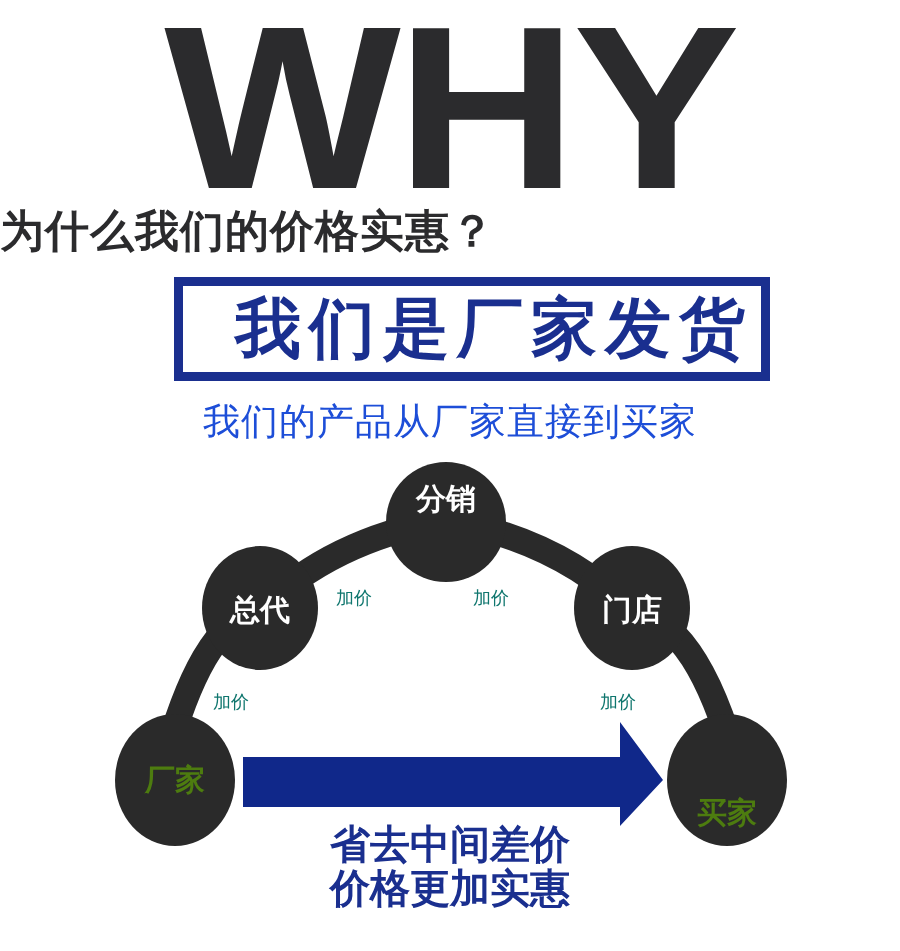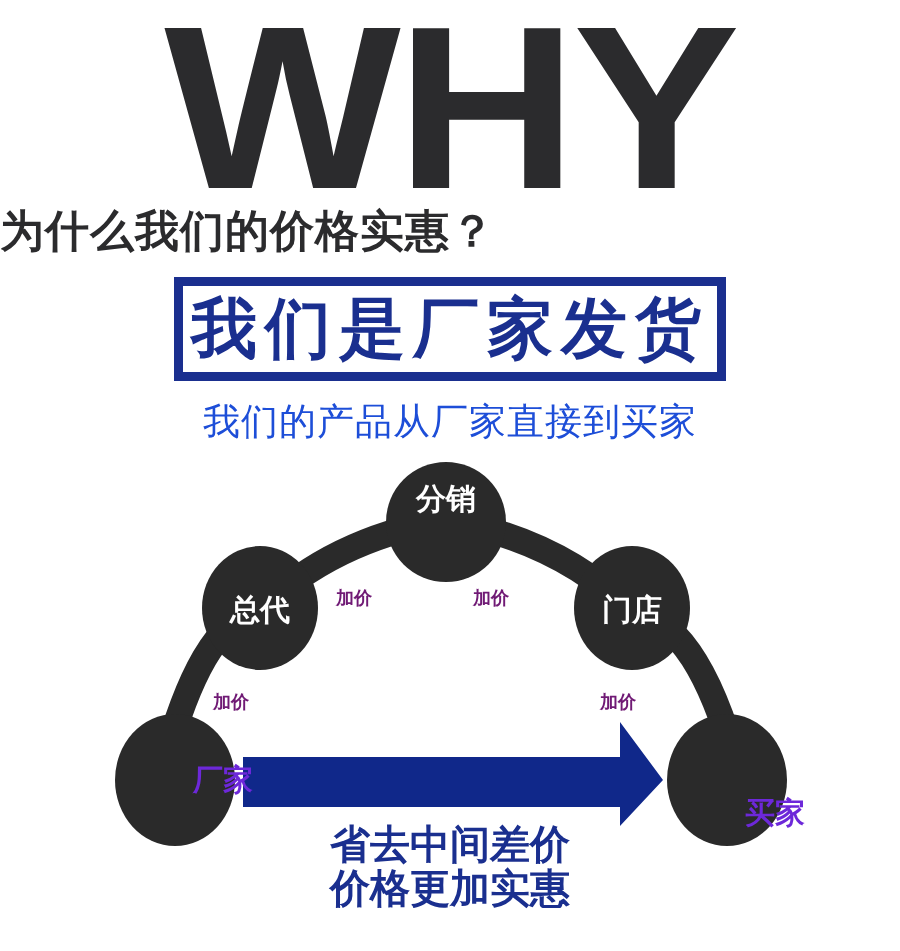--- a/index.html
+++ b/index.html
@@ -1,25 +1,25 @@
 <!DOCTYPE html>
 <html><head>
 <meta charset="utf-8">
 <style>
   html,body{margin:0;padding:0;background:#fff;}
   body{width:900px;height:951px;position:relative;overflow:hidden;font-family:"DejaVu Sans","Liberation Sans",sans-serif;}
   .why{position:absolute;left:0;top:8px;width:900px;text-align:center;font-family:"Liberation Sans",sans-serif;font-weight:bold;font-size:232px;line-height:200px;color:#2b2b2d;letter-spacing:-4px;transform:scaleX(1.08);transform-origin:center;}
   .q{position:absolute;left:0;top:202px;width:900px;text-align:left;font-weight:bold;font-size:44px;color:#2b2b2d;letter-spacing:1px;}
-  .box{position:absolute;left:174px;top:277px;width:534px;height:86px;border:9px solid #1a2f8f;box-sizing:content-box;display:flex;align-items:center;justify-content:center;}
+  .box{position:absolute;left:174px;top:277px;width:534px;height:86px;border:9px solid #1a2f8f;box-sizing:content-box;display:flex;align-items:center;justify-content:center;padding-left:44px;}
   .box span{font-weight:bold;font-size:66px;color:#1a2f8f;letter-spacing:8px;}
   .sub{position:absolute;left:0;top:397px;width:900px;text-align:center;font-size:37px;color:#1d4ed8;letter-spacing:1px;}
   svg.diagram{position:absolute;left:0;top:0;}
   .node-label{position:absolute;font-weight:bold;font-size:30px;color:#fff;text-align:center;width:120px;}
-  .node-label.blue{color:#6d28d9;padding-left:48px;}
-  .markup{position:absolute;font-weight:bold;font-size:18px;color:#701a75;}
+  .node-label.blue{color:#4d7c0f;}
+  .markup{position:absolute;font-weight:normal;font-size:18px;color:#0f766e;}
   .bottom{position:absolute;left:0;top:822px;width:900px;text-align:center;font-weight:bold;font-size:40px;line-height:44px;color:#1a2f8f;}
 </style>
 </head>
 <body>
 
 <div class="why">WHY</div>
 <div class="q">为什么我们的价格实惠？</div>
 
 <div class="box">
   <span>我们是厂家发货</span>

